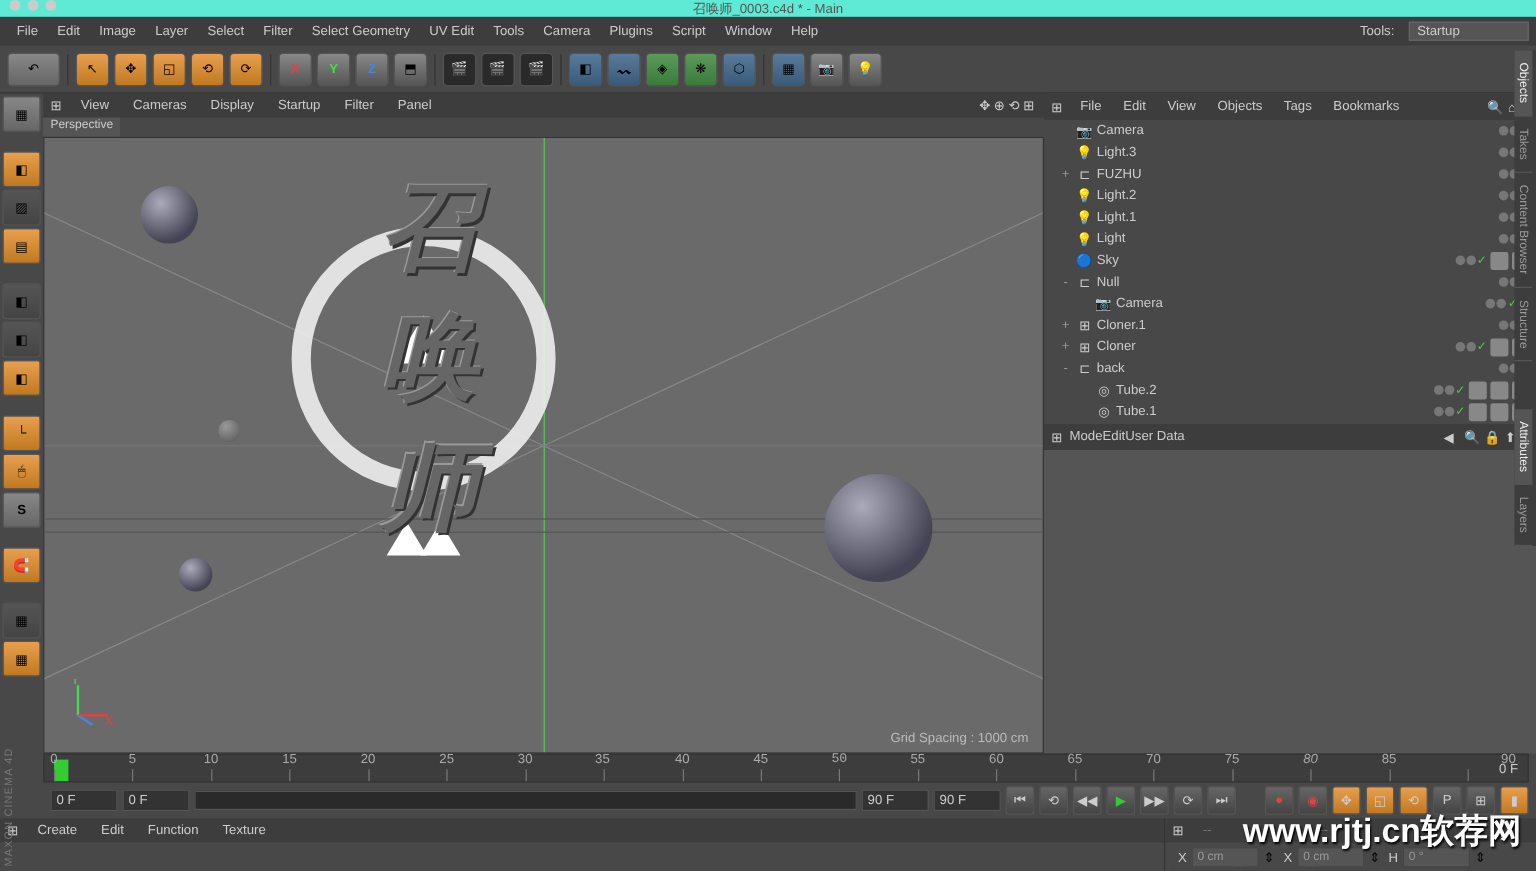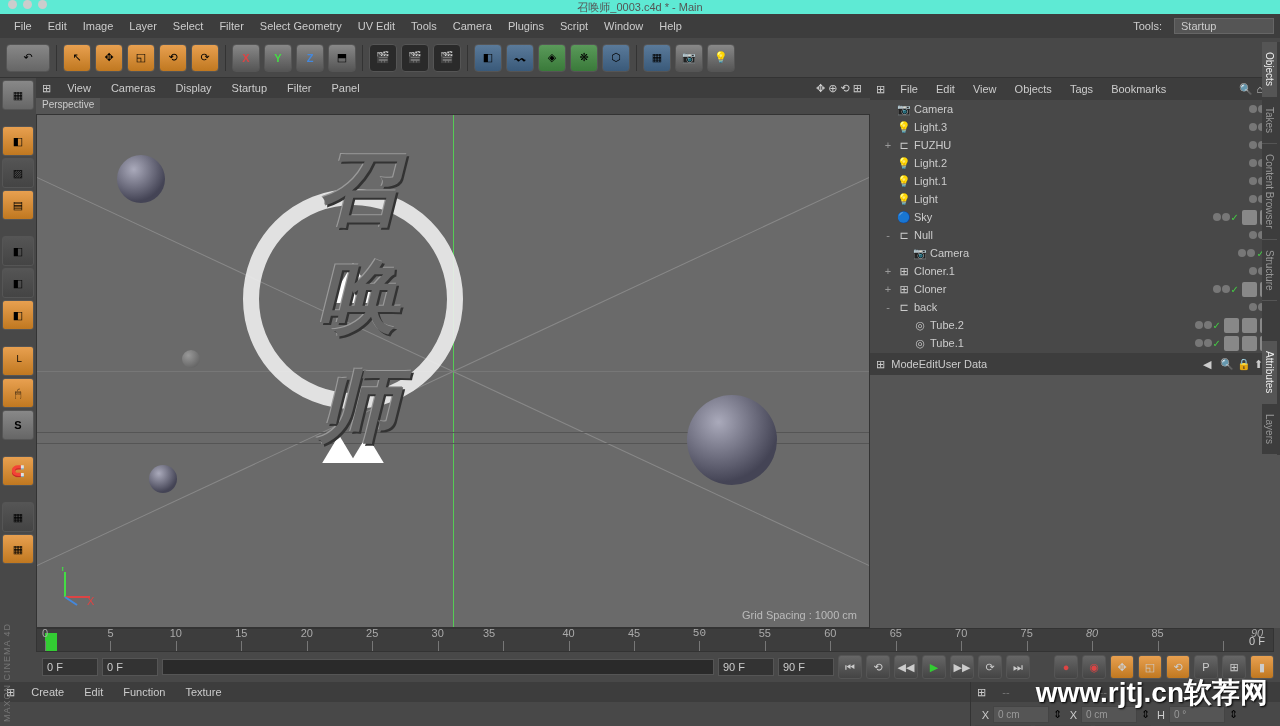--- a/index.html
+++ b/index.html
@@ -446,21 +446,21 @@
       <div class="ruler-lbl" style="left: 138.889px;">10</div>
       <div class="ruler-tick" style="left: 204.333px;"></div>
       <div class="ruler-lbl" style="left: 204.333px;">15</div>
       <div class="ruler-tick" style="left: 269.778px;"></div>
       <div class="ruler-lbl" style="left: 269.778px;">20</div>
       <div class="ruler-tick" style="left: 335.222px;"></div>
       <div class="ruler-lbl" style="left: 335.222px;">25</div>
       <div class="ruler-tick" style="left: 400.667px;"></div>
       <div class="ruler-lbl" style="left: 400.667px;">30</div>
       <div class="ruler-tick" style="left: 466.111px;"></div>
-      <div class="ruler-lbl" style="left: 452px; text-align: center;">35</div>
+      <div class="ruler-lbl" style="left: 465px; text-align: center;">35</div>
       <div class="ruler-tick" style="left: 531.556px;"></div>
       <div class="ruler-lbl" style="left: 531.556px;">40</div>
       <div class="ruler-tick" style="left: 597px;"></div>
       <div class="ruler-lbl" style="left: 597px;">45</div>
       <div class="ruler-tick" style="left: 662.444px;"></div>
       <div class="ruler-lbl" style="left: 662.444px; font-family: Liberation Mono, monospace;">50</div>
       <div class="ruler-tick" style="left: 727.889px;"></div>
       <div class="ruler-lbl" style="left: 727.889px;">55</div>
       <div class="ruler-tick" style="left: 793.333px;"></div>
       <div class="ruler-lbl" style="left: 793.333px;">60</div>
@@ -468,21 +468,21 @@
       <div class="ruler-lbl" style="left: 858.778px;">65</div>
       <div class="ruler-tick" style="left: 924.222px;"></div>
       <div class="ruler-lbl" style="left: 924.222px;">70</div>
       <div class="ruler-tick" style="left: 989.667px;"></div>
       <div class="ruler-lbl" style="left: 989.667px;">75</div>
       <div class="ruler-tick" style="left: 1055.11px;"></div>
       <div class="ruler-lbl" style="left: 1055.11px; font-style: italic;">80</div>
       <div class="ruler-tick" style="left: 1120.56px;"></div>
       <div class="ruler-lbl" style="left: 1120.56px;">85</div>
       <div class="ruler-tick" style="left: 1186px;"></div>
-      <div class="ruler-lbl" style="left: 1220px; font-style: italic;">90</div>
+      <div class="ruler-lbl" style="left: 1220px;">90</div>
     </div>
   <div class="playback">
     <input class="pb-input" value="0 F" style="">
     <input class="pb-input" value="0 F" style="">
     <div style="flex:1;height:16px;background:#2a2a2a;border:1px solid #555"></div>
     <input class="pb-input" value="90 F" style="">
     <input class="pb-input" value="90 F" style="">
     <div class="pb-btn">⏮</div>
     <div class="pb-btn">⟲</div>
     <div class="pb-btn">◀◀</div>

